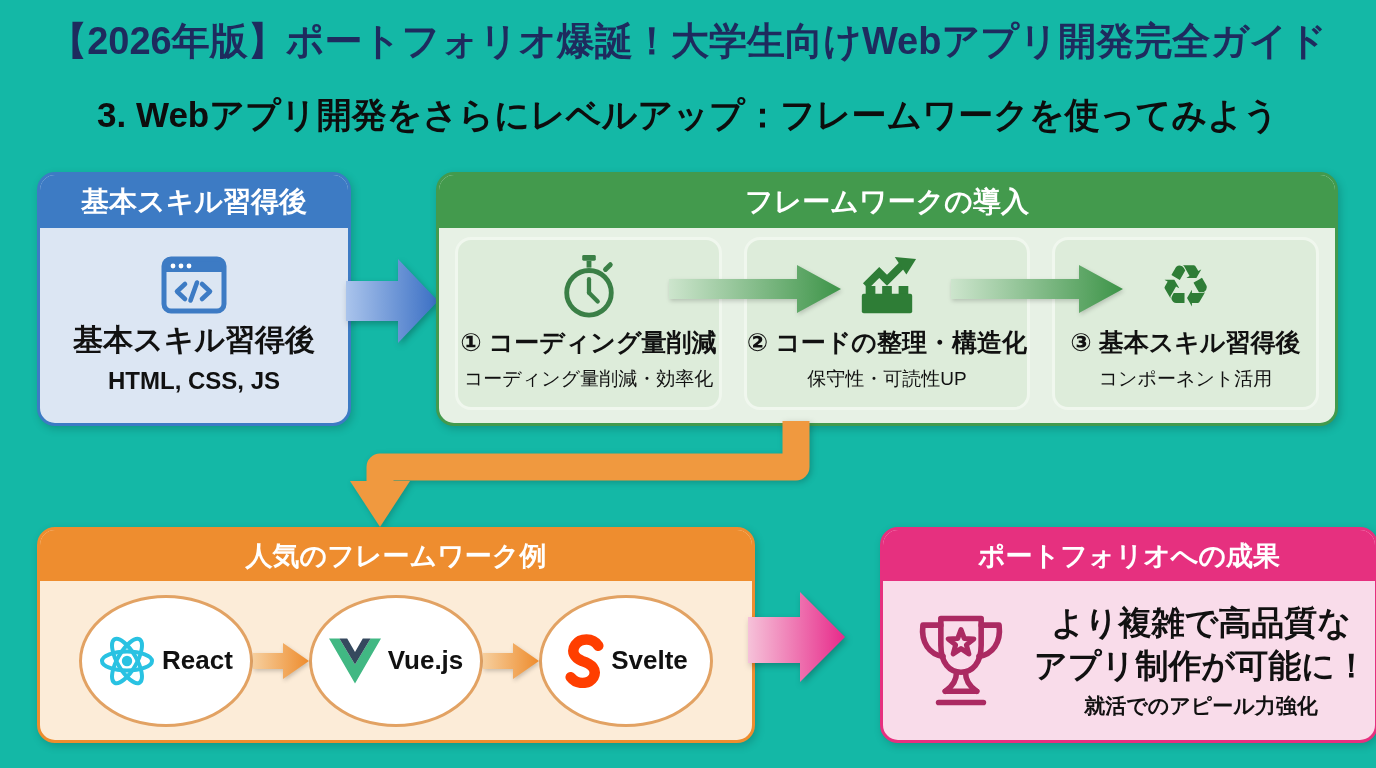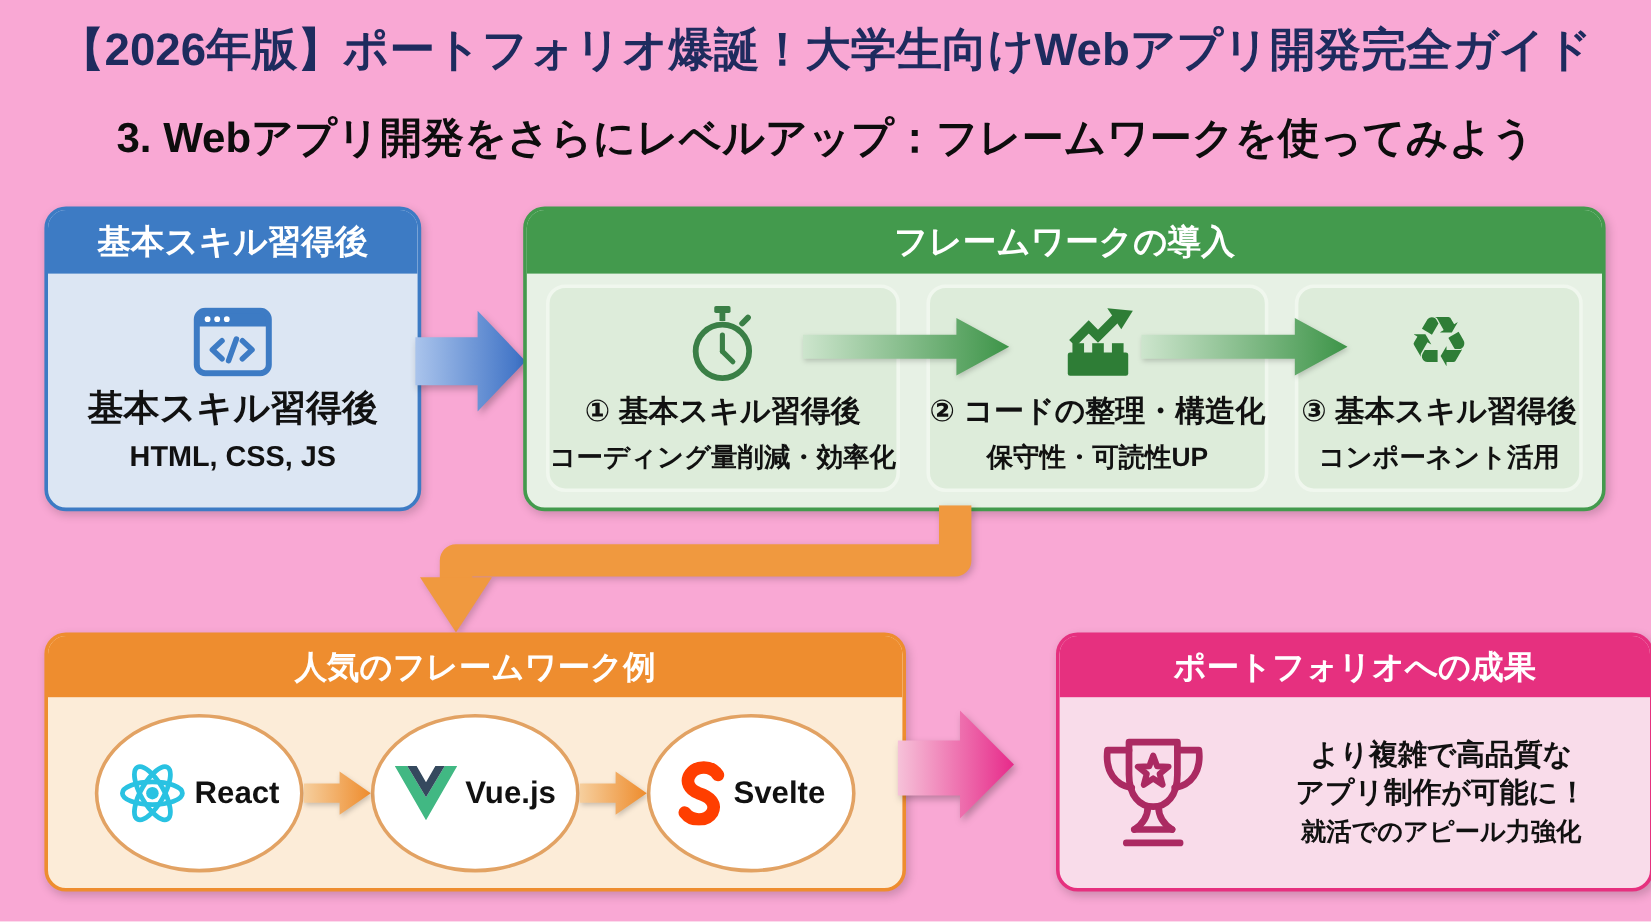--- a/index.html
+++ b/index.html
@@ -1,17 +1,17 @@
 <!DOCTYPE html>
 <html><head>
 <meta charset="utf-8">
 <style>
   html,body{margin:0;padding:0;background:#ffffff;}
   .stage{
-    position:relative;width:1376px;height:768px;overflow:hidden;background:#f9a8d4;
+    position:relative;width:1376px;height:768px;overflow:hidden;background:#14b8a6;
     font-family:"Liberation Sans","DejaVu Sans",sans-serif;color:#111;
   }
   
   .title{position:absolute;top:16px;left:0;width:100%;text-align:center;
          font-size:38px;font-weight:800;color:#1e2b5e;letter-spacing:0px;}
   .subtitle{position:absolute;top:92px;left:0;width:100%;text-align:center;
             font-size:35px;font-weight:800;color:#0d0d0d;}
   
   .box{position:absolute;border-radius:18px;overflow:hidden;
        box-shadow:2px 3px 8px rgba(0,0,0,.18);}
@@ -28,21 +28,21 @@
   
   .box-green{left:436px;top:172px;width:896px;height:248px;
              background:#e7f1e5;border:3px solid #439a4d;}
   .box-green > header{background:#439a4d;}
   .green-body{position:absolute;top:62px;left:16px;right:16px;bottom:13px;
               display:flex;gap:22px;}
   .gcard{flex:1;background:#ddecda;border:3px solid #f0f7ee;border-radius:16px;
          display:flex;flex-direction:column;align-items:center;padding-top:8px;}
   .gicon{height:76px;display:flex;align-items:center;justify-content:center;}
   .g-title{font-size:25px;font-weight:800;margin-top:2px;white-space:nowrap;}
-  .g-sub{font-size:22px;font-weight:700;margin-top:7px;white-space:nowrap;}
+  .g-sub{font-size:19px;font-weight:400;margin-top:7px;white-space:nowrap;}
   .recycle-glyph{font-size:58px;line-height:1;color:#2e7d36;font-weight:700;}
   .green-arrow{position:absolute;width:172px;height:52px;filter:drop-shadow(1px 2px 2px rgba(0,0,0,.18));}
   .garrow1{left:230px;top:88px;}
   .garrow2{left:512px;top:88px;}
   
   .arrow-blue{position:absolute;left:346px;top:253px;width:92px;height:96px;
               filter:drop-shadow(2px 3px 3px rgba(0,0,0,.25));}
   .connector{position:absolute;left:345px;top:421px;width:470px;height:112px;
              filter:drop-shadow(2px 2px 3px rgba(0,0,0,.2));}
   .arrow-pink{position:absolute;left:748px;top:589px;width:100px;height:97px;
@@ -58,21 +58,21 @@
   .fw-label{font-size:26px;font-weight:800;white-space:nowrap;}
   .oarrow{width:56px;height:44px;flex:none;filter:drop-shadow(1px 2px 2px rgba(0,0,0,.2));}
   
   .box-pink{left:848px;top:527px;width:492px;height:210px;
             background:#f9dcea;border:3px solid #e6307f;margin-left:32px;}
   .box-pink > header{background:#e6307f;height:51px;font-size:27px;}
   .pink-body{position:absolute;top:51px;left:0;right:0;bottom:0;
              display:flex;align-items:center;padding-left:22px;gap:10px;}
   .trophy{flex:none;}
   .p-text{flex:1;display:flex;flex-direction:column;align-items:center;line-height:1.3;}
-  .p-line{font-size:24px;font-weight:800;white-space:nowrap;}
+  .p-line{font-size:33px;font-weight:800;white-space:nowrap;}
   .p-line3{font-size:21px;font-weight:800;margin-top:4px;white-space:nowrap;}
 </style>
 </head>
 <body>
 
 <div class="stage">
 
   <div class="title">【2026年版】ポートフォリオ爆誕！大学生向けWebアプリ開発完全ガイド</div>
   <div class="subtitle">3. Webアプリ開発をさらにレベルアップ：フレームワークを使ってみよう</div>
 
@@ -112,21 +112,21 @@
         <div class="gicon">
           <svg width="62" height="68" viewBox="0 0 64 68">
             <rect x="25" y="2" width="14" height="6" rx="1.5" fill="#3a7f46"></rect>
             <line x1="32" y1="8" x2="32" y2="15" stroke="#3a7f46" stroke-width="5"></line>
             <line x1="49" y1="17" x2="54" y2="12" stroke="#3a7f46" stroke-width="5" stroke-linecap="round"></line>
             <circle cx="32" cy="41" r="23" fill="none" stroke="#3a7f46" stroke-width="5"></circle>
             <line x1="32" y1="41" x2="32" y2="27" stroke="#3a7f46" stroke-width="4.4" stroke-linecap="round"></line>
             <line x1="32" y1="41" x2="41" y2="50" stroke="#3a7f46" stroke-width="4.4" stroke-linecap="round"></line>
           </svg>
         </div>
-        <div class="g-title">① 基本スキル習得後</div>
+        <div class="g-title">① コーディング量削減</div>
         <div class="g-sub">コーディング量削減・効率化</div>
       </div>
 
       <div class="gcard">
         <div class="gicon">
           <svg width="62" height="64" viewBox="0 0 64 64">
             <polyline points="10,32 24,18 32,26 48,10" fill="none" stroke="#2e7d36" stroke-width="8"></polyline>
             <polygon points="40,2 62,4 52,20" fill="#2e7d36"></polygon>
             <rect x="10" y="32" width="10" height="9" fill="#2e7d36"></rect>
             <rect x="27" y="32" width="10" height="9" fill="#2e7d36"></rect>

